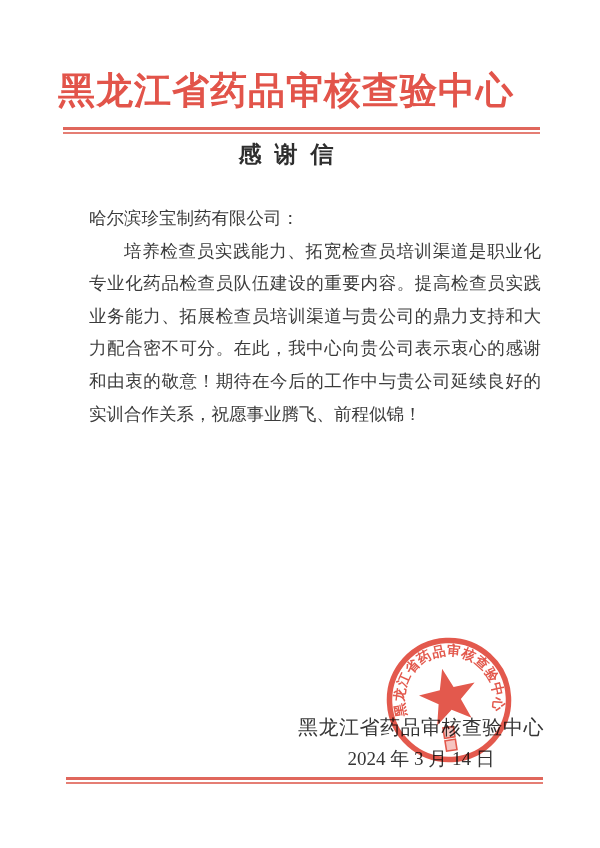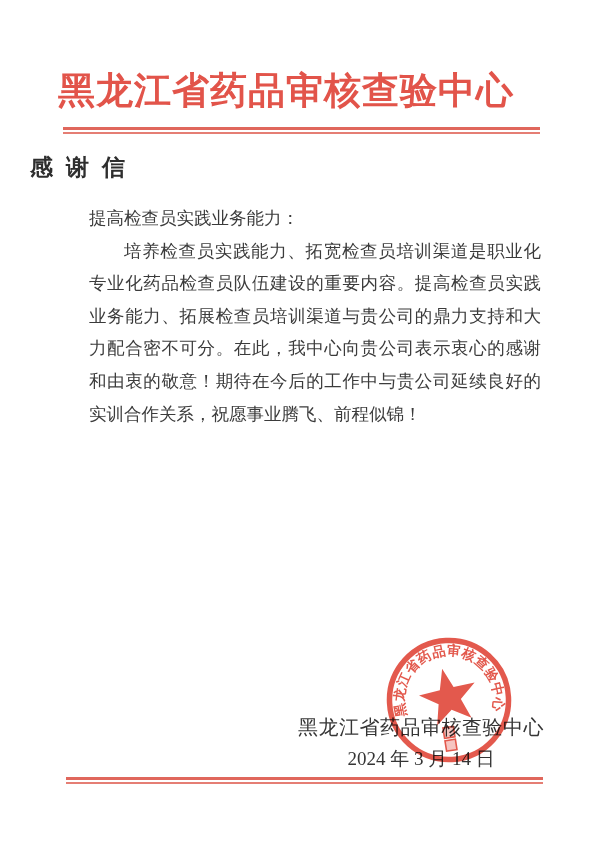--- a/index.html
+++ b/index.html
@@ -48,21 +48,22 @@
     opacity: 0.85;
   }
   .rule-double.top { top: 127px; }
   .rule-double.bottom { top: 777px; left: 66px; width: 477px; }
 
   .letter-title {
     position: absolute;
     top: 136px;
     left: 0;
     right: 0;
-    margin: 17px;
+    margin: 4px;
+    text-align: center;
     font-size: 23px;
     line-height: 30px;
     font-weight: 700;
     letter-spacing: 13px;
     padding-left: 13px; 
     color: #2e2e2e;
   }
 
   
   .letter-body {
@@ -119,21 +120,21 @@
   <h1 class="org-title">黑龙江省药品审核查验中心</h1>
 
   <div class="rule-double top">
     <span class="rule-thick"></span>
     <span class="rule-thin"></span>
   </div>
 
   <h2 class="letter-title">感谢信</h2>
 
   <main class="letter-body">
-    <p class="salutation">提高检查员实践业务能力：</p>
+    <p class="salutation">哈尔滨珍宝制药有限公司：</p>
     <p class="para">培养检查员实践能力、拓宽检查员培训渠道是职业化专业化药品检查员队伍建设的重要内容。提高检查员实践业务能力、拓展检查员培训渠道与贵公司的鼎力支持和大力配合密不可分。在此，我中心向贵公司表示衷心的感谢和由衷的敬意！期待在今后的工作中与贵公司延续良好的实训合作关系，祝愿事业腾飞、前程似锦！</p>
   </main>
 
   <div class="sign-block">
     <div class="sign-name">黑龙江省药品审核查验中心</div>
     <div class="sign-date">2024 年 3 月 14 日</div>
   </div>
 
   <div class="seal">
     <svg width="142" height="142" viewBox="0 0 142 142" xmlns="http://www.w3.org/2000/svg">

